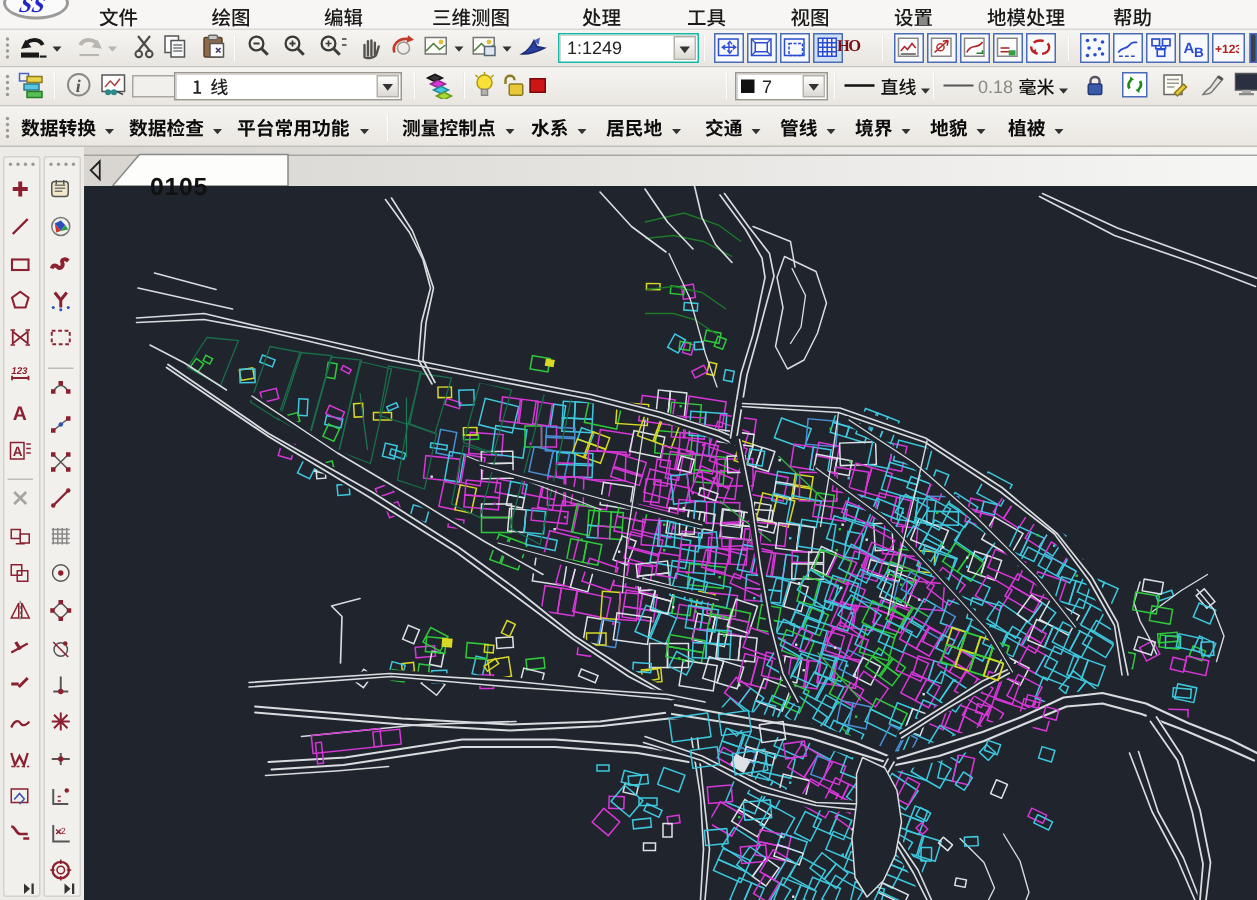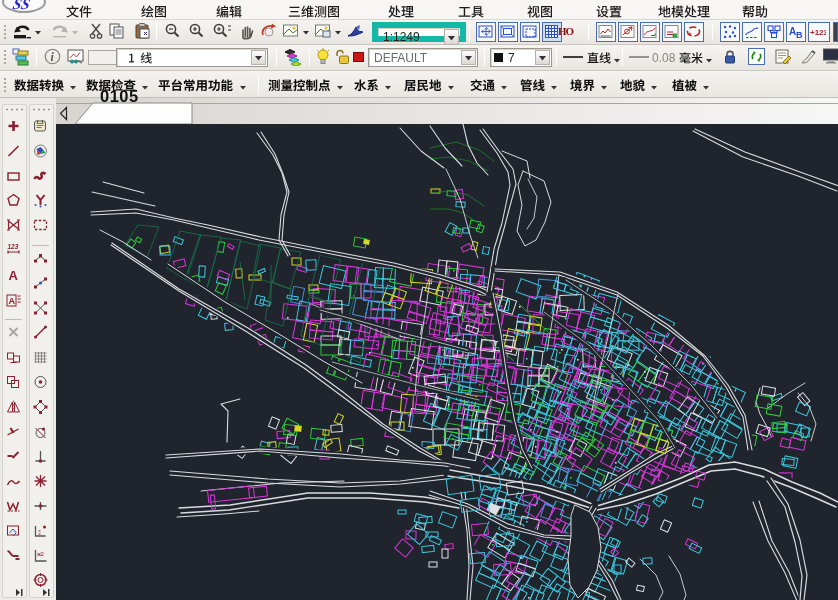--- a/index.html
+++ b/index.html
@@ -1823,21 +1823,21 @@
       <circle cx="12" cy="6" r="1.6" fill="#e0c040"></circle>
       <rect x="9" y="9" width="7" height="6" fill="#dfe6f2" stroke="#567"></rect>
     </svg>
     <svg style="position:absolute;left:334px;top:24px" width="8" height="16" viewBox="0 0 8 16">
       <path d="M1 7 L7 7 L4 10.5 Z" fill="#333"></path>
     </svg>
     <svg style="position:absolute;left:346px;top:23px" width="19" height="17" viewBox="0 0 19 17">
       <path d="M2 13 C6 11 8 8 10 4 L12 8 L17 9 C13 11 8 13.5 2 13 Z" fill="#2b3f9e" stroke="#1a2a70"></path>
       <path d="M10 4 L14 2 L13 7" fill="#4a5fc0"></path>
     </svg>
-    <div style="position:absolute;left:372px;top:22px;width:94px;height:20px;background:#fff;border:6px solid #14b8a6;box-shadow:inset 1px 1px 0 #d8d5d0">
+    <div style="position:absolute;left:372px;top:22px;width:94px;height:20px;background:#fff;border:1px solid #14b8a6;box-shadow:inset 1px 1px 0 #d8d5d0">
       <div style="position:absolute;left:5px;top:1px;font:12px 'Liberation Sans';color:#222;line-height:17px;white-space:nowrap">1:1249</div>
       <div style="position:absolute;right:1px;top:1px;width:15px;height:16px;background:linear-gradient(#fdfdfd,#dcd9d4);border:1px solid #b5b2ab;"></div>
       <svg style="position:absolute;right:4px;top:5px" width="9" height="10" viewBox="0 0 9 10">
         <path d="M1 3 L8 3 L4.5 7.5 Z" fill="#333"></path>
       </svg>
     </div>
     <div style="position:absolute;left:469px;top:23px;width:1px;height:18px;background:#b5b2ab;border-right:1px solid #fff"></div>
     <div style="position:absolute;left:476px;top:22px;width:20px;height:20px;background:#f8f9fb;border:1px solid #4a6cb8"></div>
     <svg style="position:absolute;left:478px;top:24px" width="16" height="16" viewBox="0 0 16 16">
       <rect x="1" y="2" width="13" height="11" fill="none" stroke="#2a4cd0"></rect>
@@ -1980,27 +1980,20 @@
     <svg style="position:absolute;left:316px;top:48px" width="16" height="18" viewBox="0 0 16 18">
       <circle cx="7" cy="7" r="5" fill="#f8e23a" stroke="#b09a10"></circle>
       <rect x="5" y="11.5" width="4" height="4" fill="#b8b5ae" stroke="#888"></rect>
       <path d="M7 2 v-2 M2.5 3.5 l-1.5 -1.5 M11.5 3.5 l1.5 -1.5" stroke="#b09a10"></path>
     </svg>
     <svg style="position:absolute;left:333px;top:48px" width="17" height="18" viewBox="0 0 17 18">
       <path d="M4 8 V5.5 C4 1.5 10 1.5 10 5.5" fill="none" stroke="#8a7a20" stroke-width="1.6"></path>
       <rect x="6.5" y="8" width="9" height="7.5" rx="1" fill="#e8c83a" stroke="#8a7a20"></rect>
     </svg>
     <div style="position:absolute;left:353px;top:52px;width:11px;height:10px;background:#cc1515;border:1px solid #7a0a0a"></div>
-    <div style="position:absolute;left:368px;top:48px;width:110px;height:19px;background:#fff;border:1px solid #9a978f;box-shadow:inset 1px 1px 0 #d8d5d0">
-      <div style="position:absolute;left:5px;top:1px;font:12px 'Liberation Sans';color:#6a6a6a;line-height:16px;white-space:nowrap">DEFAULT</div>
-      <div style="position:absolute;right:1px;top:1px;width:15px;height:15px;background:linear-gradient(#fdfdfd,#dcd9d4);border:1px solid #b5b2ab;"></div>
-      <svg style="position:absolute;right:4px;top:4px" width="9" height="10" viewBox="0 0 9 10">
-        <path d="M1 3 L8 3 L4.5 7.5 Z" fill="#333"></path>
-      </svg>
-    </div>
     <div style="position:absolute;left:484px;top:48px;width:1px;height:18px;background:#b5b2ab;border-right:1px solid #fff"></div>
     <div style="position:absolute;left:490px;top:48px;width:62px;height:19px;background:#fff;border:1px solid #9a978f;box-shadow:inset 1px 1px 0 #d8d5d0">
       <div style="position:absolute;left:5px;top:1px;font:11px 'Liberation Sans';color:#333;line-height:16px;white-space:nowrap"></div>
       <div style="position:absolute;right:1px;top:1px;width:15px;height:15px;background:linear-gradient(#fdfdfd,#dcd9d4);border:1px solid #b5b2ab;"></div>
       <svg style="position:absolute;right:4px;top:4px" width="9" height="10" viewBox="0 0 9 10">
         <path d="M1 3 L8 3 L4.5 7.5 Z" fill="#333"></path>
       </svg>
     </div>
     <div style="position:absolute;left:494px;top:53px;width:9px;height:9px;background:#111"></div>
     <div style="position:absolute;left:508px;top:51px;font:12px 'Liberation Sans';color:#222">7</div>
@@ -2014,21 +2007,21 @@
         <use href="#g21" transform="translate(12.0,12.5) scale(0.01200,-0.01200)"></use>
       </g>
     </svg>
     <svg style="position:absolute;left:613px;top:52px" width="8" height="16" viewBox="0 0 8 16">
       <path d="M1 7 L7 7 L4 10.5 Z" fill="#333"></path>
     </svg>
     <div style="position:absolute;left:622px;top:48px;width:1px;height:18px;background:#b5b2ab;border-right:1px solid #fff"></div>
     <svg style="position:absolute;left:627px;top:48px" width="24" height="18">
       <line x1="2" y1="9" x2="22" y2="9" stroke="#555" stroke-width="1.2"></line>
     </svg>
-    <div style="position:absolute;left:652px;top:51px;font:12px 'Liberation Sans';color:#8a8880">0.08</div>
+    <div style="position:absolute;left:652px;top:51px;font:12px 'Liberation Sans';color:#8a8880">0.18</div>
     <svg style="position:absolute;left:679px;top:50px" width="25" height="17" viewBox="0 0 25 17">
       <g fill="#111">
         <use href="#g23" transform="translate(0.0,12.5) scale(0.01200,-0.01200)"></use>
         <use href="#g24" transform="translate(12.0,12.5) scale(0.01200,-0.01200)"></use>
       </g>
     </svg>
     <svg style="position:absolute;left:705px;top:52px" width="8" height="16" viewBox="0 0 8 16">
       <path d="M1 7 L7 7 L4 10.5 Z" fill="#333"></path>
     </svg>
     <svg style="position:absolute;left:722px;top:48px" width="17" height="18" viewBox="0 0 17 18">
@@ -2172,21 +2165,21 @@
     <svg style="position:absolute;left:702.2px;top:79px" width="8" height="16" viewBox="0 0 8 16">
       <path d="M1 7 L7 7 L4 10.5 Z" fill="#333"></path>
     </svg>
     <div style="position:absolute;left:258px;top:76px;width:1px;height:18px;background:#b5b2ab;border-right:1px solid #fff"></div>
     <svg style="position:absolute;left:56px;top:103px" width="16" height="21" viewBox="0 0 16 21">
       <path d="M10.5 4.5 L4.5 10.5 L10.5 16.5 Z" fill="none" stroke="#222" stroke-width="1.2"></path>
     </svg>
     <svg style="position:absolute;left:70px;top:102px" width="130" height="22" viewBox="0 0 130 22">
       <path d="M5 22 L23 1 L122 1 L122 22 Z" fill="#fdfdfc" stroke="#888" stroke-width="1"></path>
     </svg>
-    <div style="position:absolute;left:100px;top:87px;font:bold 16.5px 'Liberation Sans';color:#111;letter-spacing:0.5px">0105</div>
+    <div style="position:absolute;left:100px;top:116px;font:bold 16.5px 'Liberation Sans';color:#111;letter-spacing:0.5px">0105</div>
     <div style="position:absolute;left:2px;top:104px;width:25px;height:494px;background:#f2f0ec;border:1px solid #d5d2cc;border-radius:2px"></div>
     <div style="position:absolute;left:29px;top:104px;width:25px;height:494px;background:#f2f0ec;border:1px solid #d5d2cc;border-radius:2px"></div>
     <svg style="position:absolute;left:4px;top:107px" width="22" height="6" viewBox="0 0 22 6">
       <g fill="#9b988f">
         <circle cx="3" cy="2.5" r="1.1"></circle>
         <circle cx="8" cy="2.5" r="1.1"></circle>
         <circle cx="13" cy="2.5" r="1.1"></circle>
         <circle cx="18" cy="2.5" r="1.1"></circle>
       </g>
     </svg>

